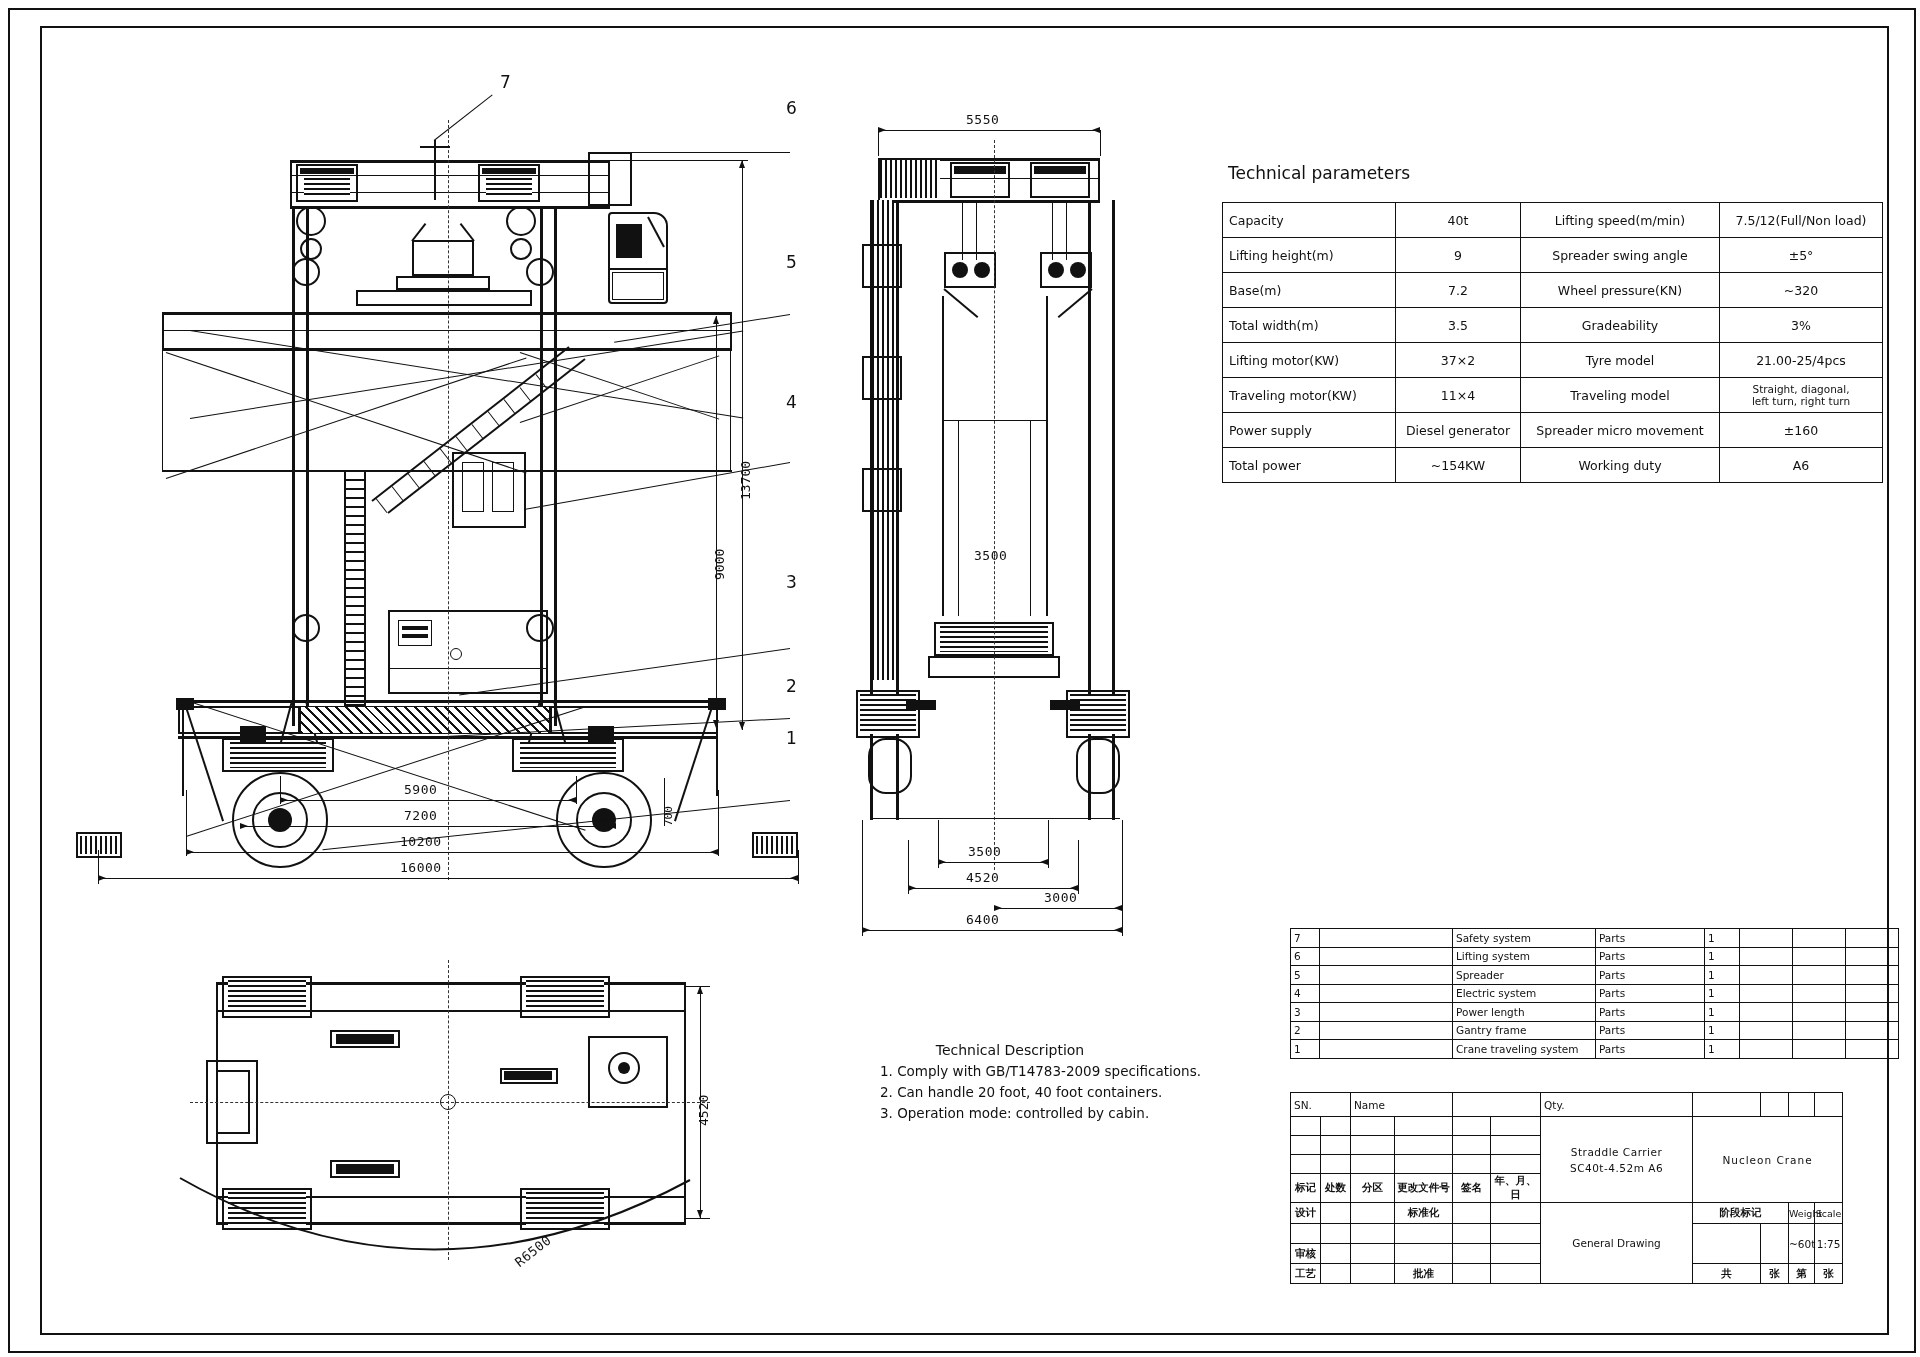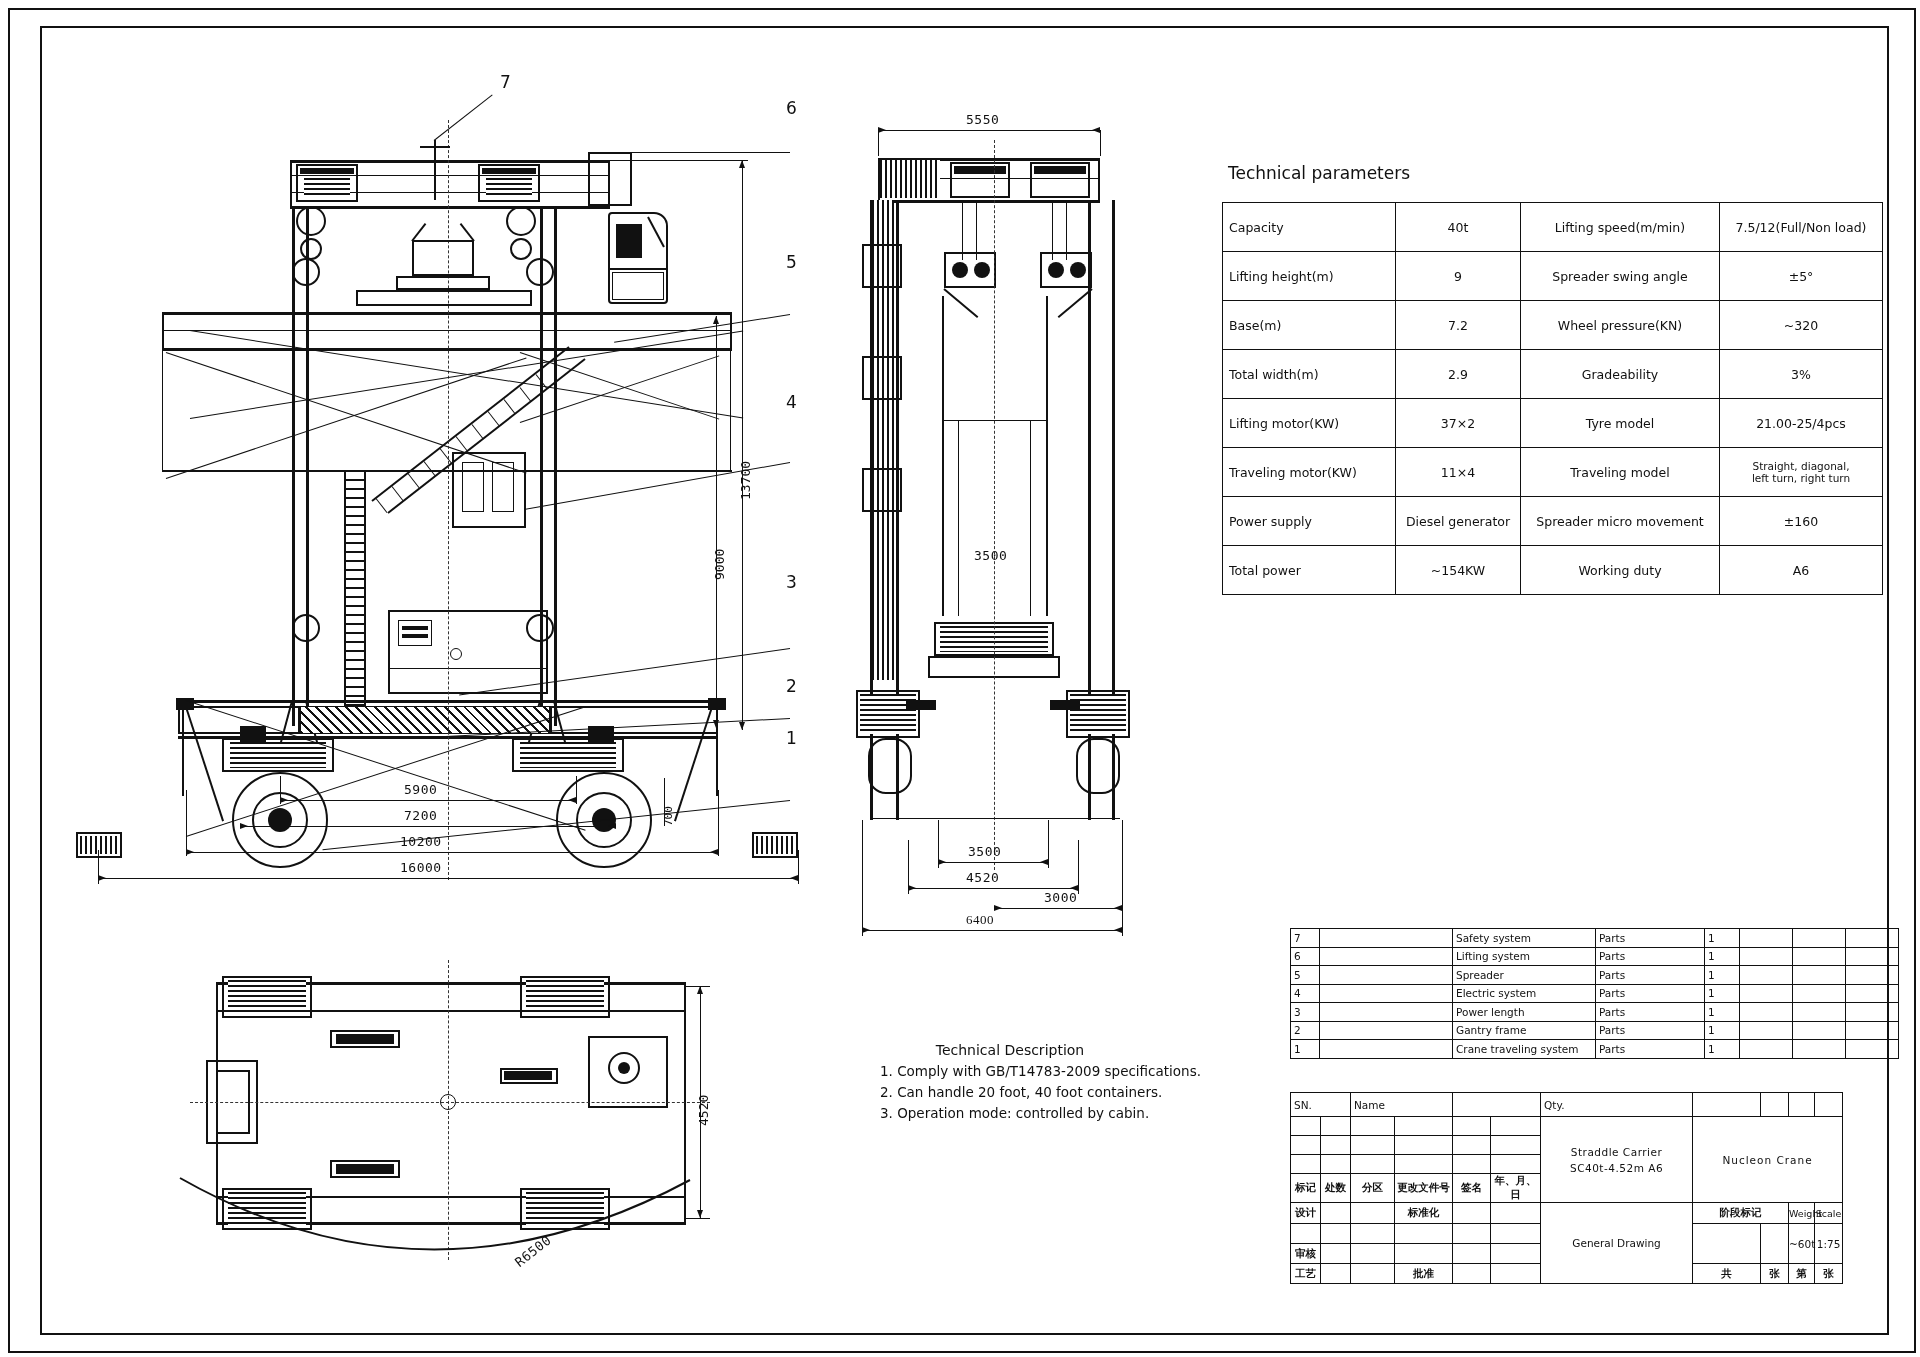--- a/index.html
+++ b/index.html
@@ -50,21 +50,21 @@
   .arU,.arD{position:absolute;width:0;height:0;border-left:3px solid transparent;border-right:3px solid transparent;}
   .arU{border-bottom:8px solid #111;}
   .arD{border-top:8px solid #111;}
 
   
   #tp-title{position:absolute;left:1228px;top:163px;font-size:17px;
             font-family:"DejaVu Sans","Liberation Sans",sans-serif;}
   #tp-wrap{position:absolute;left:1222px;top:202px;width:620px;}
   table.tp{border-collapse:collapse;width:620px;table-layout:fixed;}
   table.tp td{border:1px solid #111;height:34px;font-size:12.5px;
-      font-family:"DejaVu Sans","Liberation Sans",sans-serif;padding:7px 6px;}
+      font-family:"DejaVu Sans","Liberation Sans",sans-serif;padding:0 6px;}
   table.tp td.k{text-align:left;width:160px;}
   table.tp td.v{text-align:center;width:112px;}
   table.tp td.k2{text-align:center;width:186px;}
   table.tp td.v2{text-align:center;width:150px;}
   table.tp td.small{font-size:10.5px;line-height:1.15;}
 
   
   #td-wrap{position:absolute;left:880px;top:1042px;width:260px;text-align:center;}
   #td-wrap .t{font-size:14px;font-family:"DejaVu Sans","Liberation Sans",sans-serif;margin-bottom:3px;}
   #td-wrap .l{font-size:13.5px;font-family:"DejaVu Sans","Liberation Sans",sans-serif;
@@ -398,21 +398,21 @@
     <div class="dim" style="left:966px;top:870px;">4520</div>
 
     <div class="ln h" style="left:994px;top:908px;width:128px;"></div>
     <div class="arR" style="left:994px;top:905px;"></div>
     <div class="arL" style="left:1114px;top:905px;"></div>
     <div class="dim" style="left:1044px;top:890px;">3000</div>
 
     <div class="ln h" style="left:862px;top:930px;width:260px;"></div>
     <div class="arR" style="left:862px;top:927px;"></div>
     <div class="arL" style="left:1114px;top:927px;"></div>
-    <div class="dim" style="left:966px;top:912px;font-family:Liberation Serif, serif;">6400</div>
+    <div class="dim" style="left:966px;top:912px;">6400</div>
 
     <div class="ln v" style="left:862px;top:820px;height:116px;"></div>
     <div class="ln v" style="left:1122px;top:820px;height:116px;"></div>
     <div class="ln v" style="left:908px;top:840px;height:54px;"></div>
     <div class="ln v" style="left:1078px;top:840px;height:54px;"></div>
     <div class="ln v" style="left:938px;top:820px;height:48px;"></div>
     <div class="ln v" style="left:1048px;top:820px;height:48px;"></div>
   </div>
 
   <div>
@@ -481,21 +481,21 @@
             <td class="v2">±5°</td>
           </tr>
           <tr>
             <td class="k">Base(m)</td>
             <td class="v">7.2</td>
             <td class="k2">Wheel pressure(KN)</td>
             <td class="v2">~320</td>
           </tr>
           <tr>
             <td class="k">Total width(m)</td>
-            <td class="v">2.9</td>
+            <td class="v">3.5</td>
             <td class="k2">Gradeability</td>
             <td class="v2">3%</td>
           </tr>
           <tr>
             <td class="k">Lifting motor(KW)</td>
             <td class="v">37×2</td>
             <td class="k2">Tyre model</td>
             <td class="v2">21.00-25/4pcs</td>
           </tr>
           <tr>

